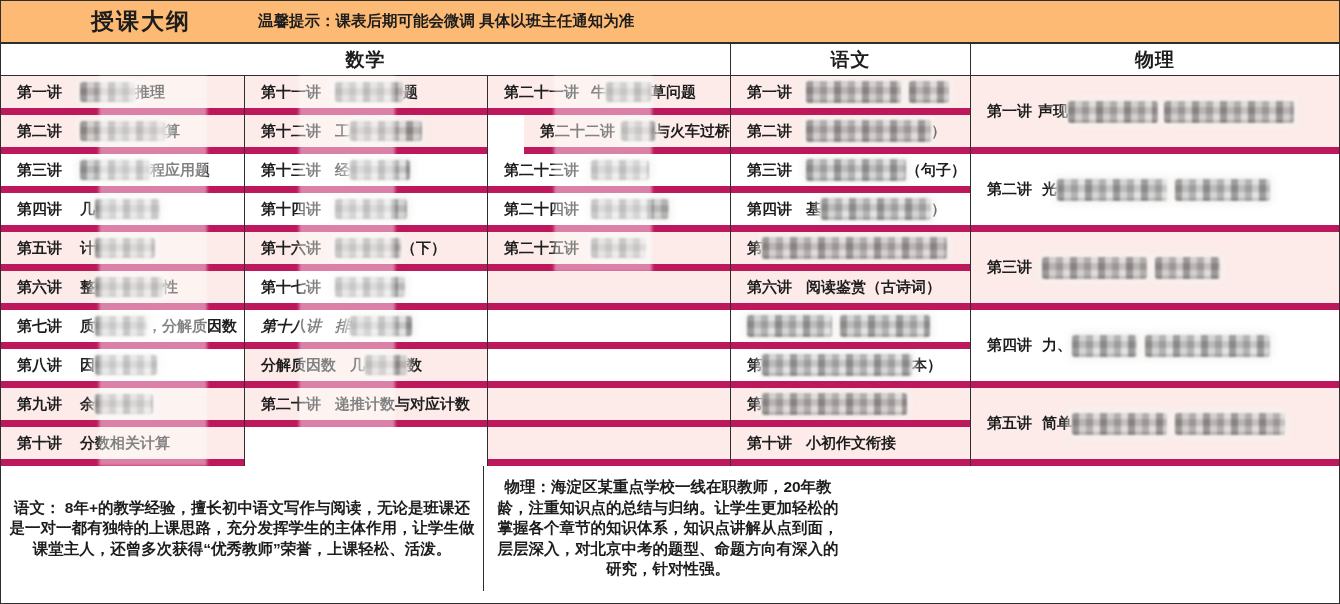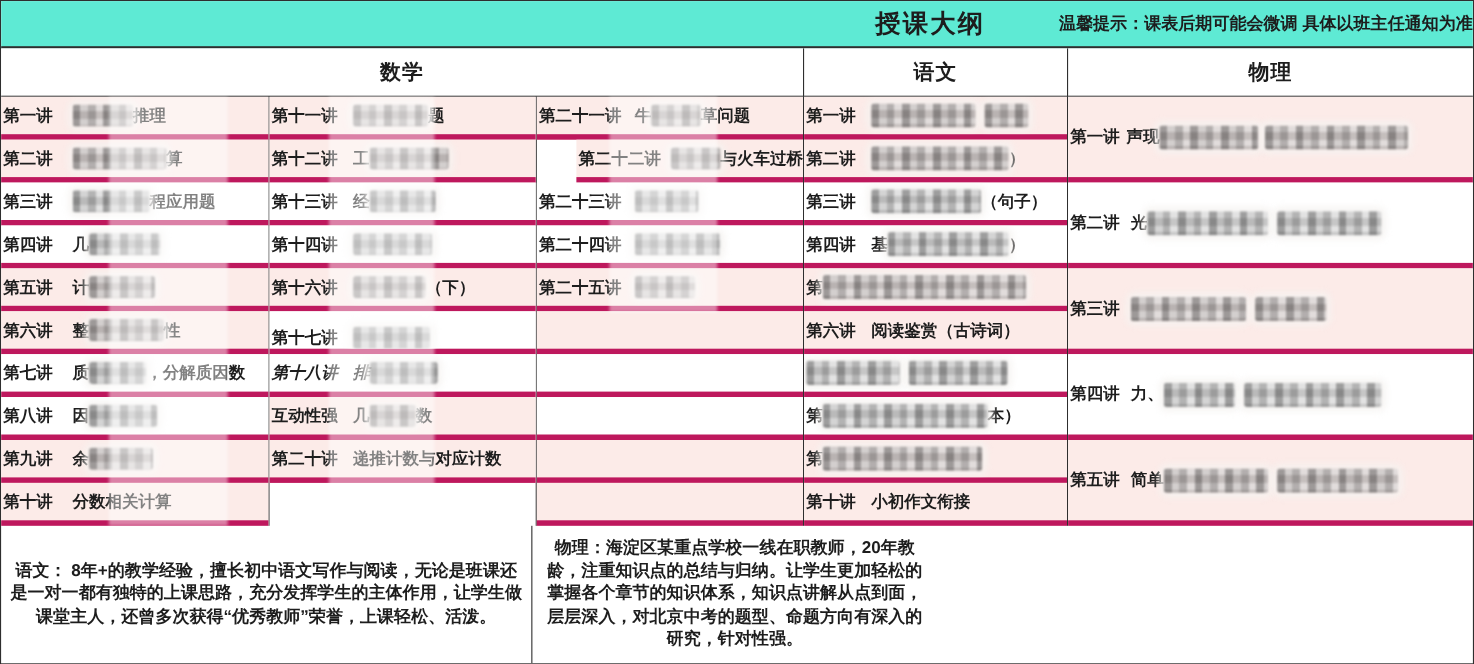--- a/index.html
+++ b/index.html
@@ -1,35 +1,35 @@
 <!DOCTYPE html>
 <html><head>
 <meta charset="utf-8">
 <style>
   html,body{margin:0;padding:0;background:#ffffff;}
   body{font-family:"Liberation Sans","DejaVu Sans",sans-serif;color:#1d1d1d;}
   .sheet{position:relative;width:1340px;height:604px;box-sizing:border-box;
          border:1px solid #2e2e2e;background:#ffffff;overflow:hidden;font-weight:700;}
   
-  .titlebar{height:43px;box-sizing:border-box;background:#5eead4;border-bottom:2px solid #2e2e2e;
-            display:flex;align-items:center;justify-content:flex-end;gap:40px;padding-left:90px;}
+  .titlebar{height:43px;box-sizing:border-box;background:#fdba74;border-bottom:2px solid #2e2e2e;
+            display:flex;align-items:center;justify-content:flex-start;gap:40px;padding-left:90px;}
   .t1{font-size:23px;letter-spacing:2px;}
   .t2{font-size:15.5px;margin-left:27px;}
   
-  .headrow{display:flex;height:44px;box-sizing:border-box;background:#ffffff;}
+  .headrow{display:flex;height:32px;box-sizing:border-box;background:#ffffff;}
   .hc{box-sizing:border-box;border-right:1px solid #2e2e2e;border-bottom:1px solid #2e2e2e;
       display:flex;align-items:center;justify-content:center;font-size:19px;letter-spacing:1px;}
   .hc.last{border-right:none;}
   .w-math{width:730px;} .w-chn{width:240px;} .w-phy{width:368px;}
   
   .tbody{position:relative;display:flex;height:390px;}
   .col{box-sizing:border-box;border-right:1px solid #2e2e2e;}
   .col.last{border-right:none;}
-  .cell-row{box-sizing:border-box;border-bottom:5px solid #be185d;display:flex;align-items:center;
-            padding-left:2px;font-size:15px;white-space:nowrap;overflow:hidden;background:#ffffff;}
+  .cell-row{box-sizing:border-box;border-bottom:7px solid #be185d;display:flex;align-items:center;
+            padding-left:16px;font-size:15px;white-space:nowrap;overflow:hidden;background:#ffffff;}
   .cell-row.pink{background:#fcebe8;}
   .lbl,.ct{display:inline-block;white-space:pre;}
   
   .rx{display:inline-block;vertical-align:middle;height:20px;border-radius:3px;
       background-image:
         repeating-linear-gradient(90deg, rgba(78,78,78,.55) 0 7px, rgba(160,160,160,.45) 7px 14px,
                                   rgba(105,105,105,.5) 14px 21px, rgba(185,185,185,.42) 21px 28px),
         repeating-linear-gradient(180deg, rgba(255,255,255,.5) 0 6px, rgba(120,120,120,.35) 6px 13px);
       filter:blur(1px);
       box-shadow:0 0 6px 4px rgba(246,243,241,.85);}
@@ -149,33 +149,33 @@
           <span class="lbl">第十四讲</span>
           <span style="display: inline-block; width: 14px;"></span>
           <span class="rx" style="width: 72px; height: 20px;"></span>
         </div>
         <div class="cell-row pink" style="height: 39px;">
           <span class="lbl">第十六讲</span>
           <span style="display: inline-block; width: 14px;"></span>
           <span class="rx" style="width: 66px; height: 20px;"></span>
           <span class="ct">（下）</span>
         </div>
-        <div class="cell-row" style="height: 39px; align-items: flex-end;">
+        <div class="cell-row" style="height: 39px;">
           <span class="lbl">第十七讲</span>
           <span style="display: inline-block; width: 14px;"></span>
           <span class="rx" style="width: 70px; height: 20px;"></span>
         </div>
         <div class="cell-row" style="height: 39px; font-style: italic;">
           <span class="lbl">第十八讲</span>
           <span style="display: inline-block; width: 14px;"></span>
           <span class="ct">排</span>
           <span class="rx" style="width: 62px; height: 20px;"></span>
         </div>
         <div class="cell-row pink" style="height: 39px;">
-          <span class="lbl">互动性强</span>
+          <span class="lbl">分解质因数</span>
           <span style="display: inline-block; width: 14px;"></span>
           <span class="ct">几</span>
           <span class="rx" style="width: 42px; height: 20px;"></span>
           <span class="ct">数</span>
         </div>
         <div class="cell-row pink" style="height: 39px;">
           <span class="lbl">第二十讲</span>
           <span style="display: inline-block; width: 14px;"></span>
           <span class="ct">递推计数与对应计数</span>
         </div>

